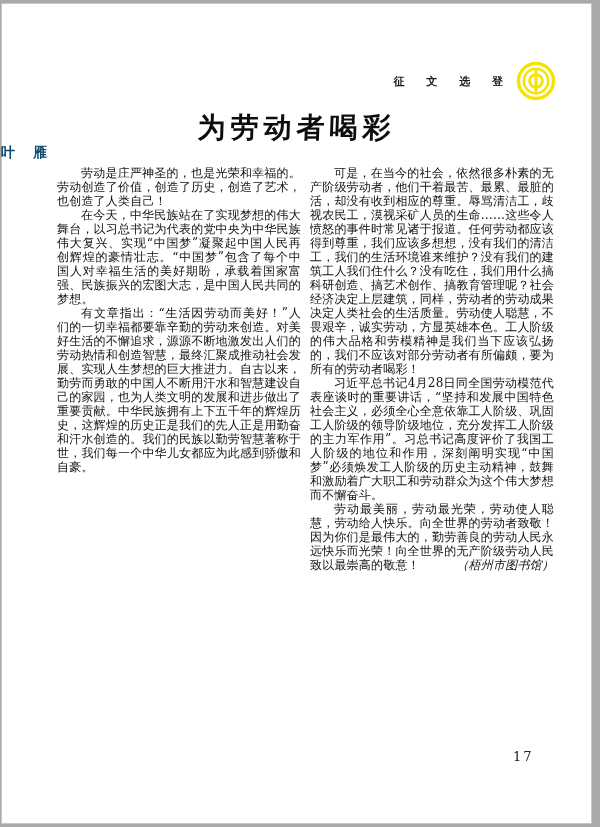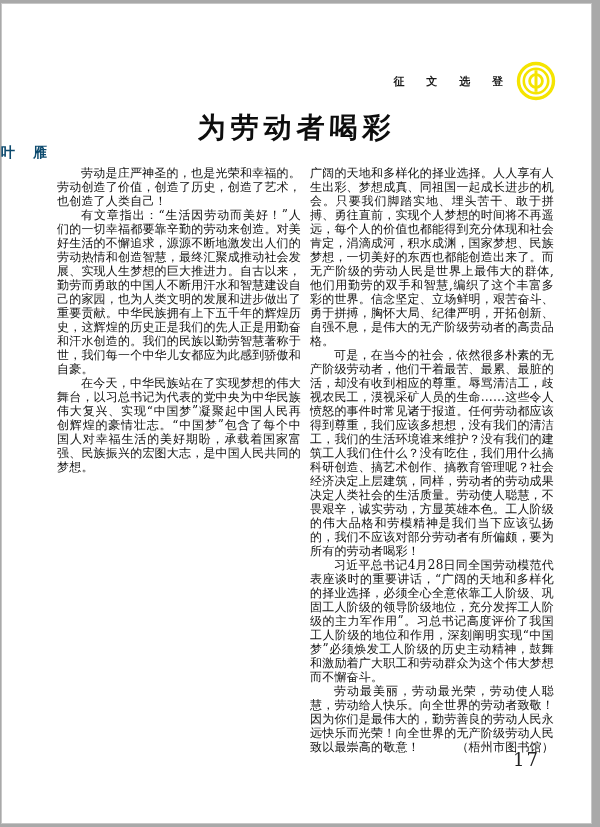--- a/index.html
+++ b/index.html
@@ -87,27 +87,27 @@
     margin: 0;
     font-size: 12px;
     line-height: 14px;
     color: #111;
     text-align: justify;
     font-family: "DejaVu Serif", "Liberation Serif", serif;
     font-weight: 500;
     letter-spacing: 0.2px;
   }
   .col p.para.indent { text-indent: 2em; }
-  .attribution { float: right; }
+  .attribution { float: right; font-style: italic; }
   
   .page-number {
     position: absolute;
     top: 746px;
     left: 512px;
-    font-size: 18px;
+    font-size: 13px;
     color: #222;
     font-family: "DejaVu Serif", "Liberation Serif", serif;
     letter-spacing: 2px;
   }
   
   .page { box-shadow: 0 0 0 1px #c7c7c7 inset; }
 </style>
 </head>
 <body>
 
@@ -126,27 +126,26 @@
       </span>
     </div>
 
     <div class="title">为劳动者喝彩</div>
 
     <div class="author">叶　雁</div>
 
     <div class="columns">
       <div class="col">
           <p class="para indent">劳动是庄严神圣的，也是光荣和幸福的。劳动创造了价值，创造了历史，创造了艺术，也创造了人类自己！</p>
+          <p class="para indent">在今天，中华民族站在了实现梦想的伟大舞台，以习总书记为代表的党中央为中华民族伟大复兴、实现“中国梦”凝聚起中国人民再创辉煌的豪情壮志。“中国梦”包含了每个中国人对幸福生活的美好期盼，承载着国家富强、民族振兴的宏图大志，是中国人民共同的梦想。</p>
           <p class="para indent">有文章指出：“生活因劳动而美好！”人们的一切幸福都要靠辛勤的劳动来创造。对美好生活的不懈追求，源源不断地激发出人们的劳动热情和创造智慧，最终汇聚成推动社会发展、实现人生梦想的巨大推进力。自古以来，勤劳而勇敢的中国人不断用汗水和智慧建设自己的家园，也为人类文明的发展和进步做出了重要贡献。中华民族拥有上下五千年的辉煌历史，这辉煌的历史正是我们的先人正是用勤奋和汗水创造的。我们的民族以勤劳智慧著称于世，我们每一个中华儿女都应为此感到骄傲和自豪。</p>
-          <p class="para indent">在今天，中华民族站在了实现梦想的伟大舞台，以习总书记为代表的党中央为中华民族伟大复兴、实现“中国梦”凝聚起中国人民再创辉煌的豪情壮志。“中国梦”包含了每个中国人对幸福生活的美好期盼，承载着国家富强、民族振兴的宏图大志，是中国人民共同的梦想。</p>
         </div>
       <div class="col">
-          <p class="para">广阔的天地和多样化的择业选择。人人享有人生出彩、梦想成真、同祖国一起成长进步的机会。只要我们脚踏实地、埋头苦干、敢于拼搏、勇往直前，实现个人梦想的时间将不再遥远，每个人的价值也都能得到充分体现和社会肯定，涓滴成河，积水成渊，国家梦想、民族梦想，一切美好的东西也都能创造出来了。而无产阶级的劳动人民是世界上最伟大的群体,他们用勤劳的双手和智慧,编织了这个丰富多彩的世界。信念坚定、立场鲜明，艰苦奋斗、勇于拼搏，胸怀大局、纪律严明，开拓创新、自强不息，是伟大的无产阶级劳动者的高贵品格。</p>
           <p class="para indent">可是，在当今的社会，依然很多朴素的无产阶级劳动者，他们干着最苦、最累、最脏的活，却没有收到相应的尊重。辱骂清洁工，歧视农民工，漠视采矿人员的生命……这些令人愤怒的事件时常见诸于报道。任何劳动都应该得到尊重，我们应该多想想，没有我们的清洁工，我们的生活环境谁来维护？没有我们的建筑工人我们住什么？没有吃住，我们用什么搞科研创造、搞艺术创作、搞教育管理呢？社会经济决定上层建筑，同样，劳动者的劳动成果决定人类社会的生活质量。劳动使人聪慧，不畏艰辛，诚实劳动，方显英雄本色。工人阶级的伟大品格和劳模精神是我们当下应该弘扬的，我们不应该对部分劳动者有所偏颇，要为所有的劳动者喝彩！</p>
-          <p class="para indent">习近平总书记4月28日同全国劳动模范代表座谈时的重要讲话，“广阔的天地和多样化的择业选择，必须全心全意依靠工人阶级、巩固工人阶级的领导阶级地位，充分发挥工人阶级的主力军作用”。习总书记高度评价了我国工人阶级的地位和作用，深刻阐明实现“中国梦”必须焕发工人阶级的历史主动精神，鼓舞和激励着广大职工和劳动群众为这个伟大梦想而不懈奋斗。</p>
+          <p class="para indent">习近平总书记4月28日同全国劳动模范代表座谈时的重要讲话，“坚持和发展中国特色社会主义，必须全心全意依靠工人阶级、巩固工人阶级的领导阶级地位，充分发挥工人阶级的主力军作用”。习总书记高度评价了我国工人阶级的地位和作用，深刻阐明实现“中国梦”必须焕发工人阶级的历史主动精神，鼓舞和激励着广大职工和劳动群众为这个伟大梦想而不懈奋斗。</p>
           <p class="para indent">劳动最美丽，劳动最光荣，劳动使人聪慧，劳动给人快乐。向全世界的劳动者致敬！因为你们是最伟大的，勤劳善良的劳动人民永远快乐而光荣！向全世界的无产阶级劳动人民致以最崇高的敬意！<span class="attribution">（梧州市图书馆）</span></p>
         </div>
     </div>
 
     <div class="page-number">17</div>
 
   </div>
 </div>
 
 </body></html>

